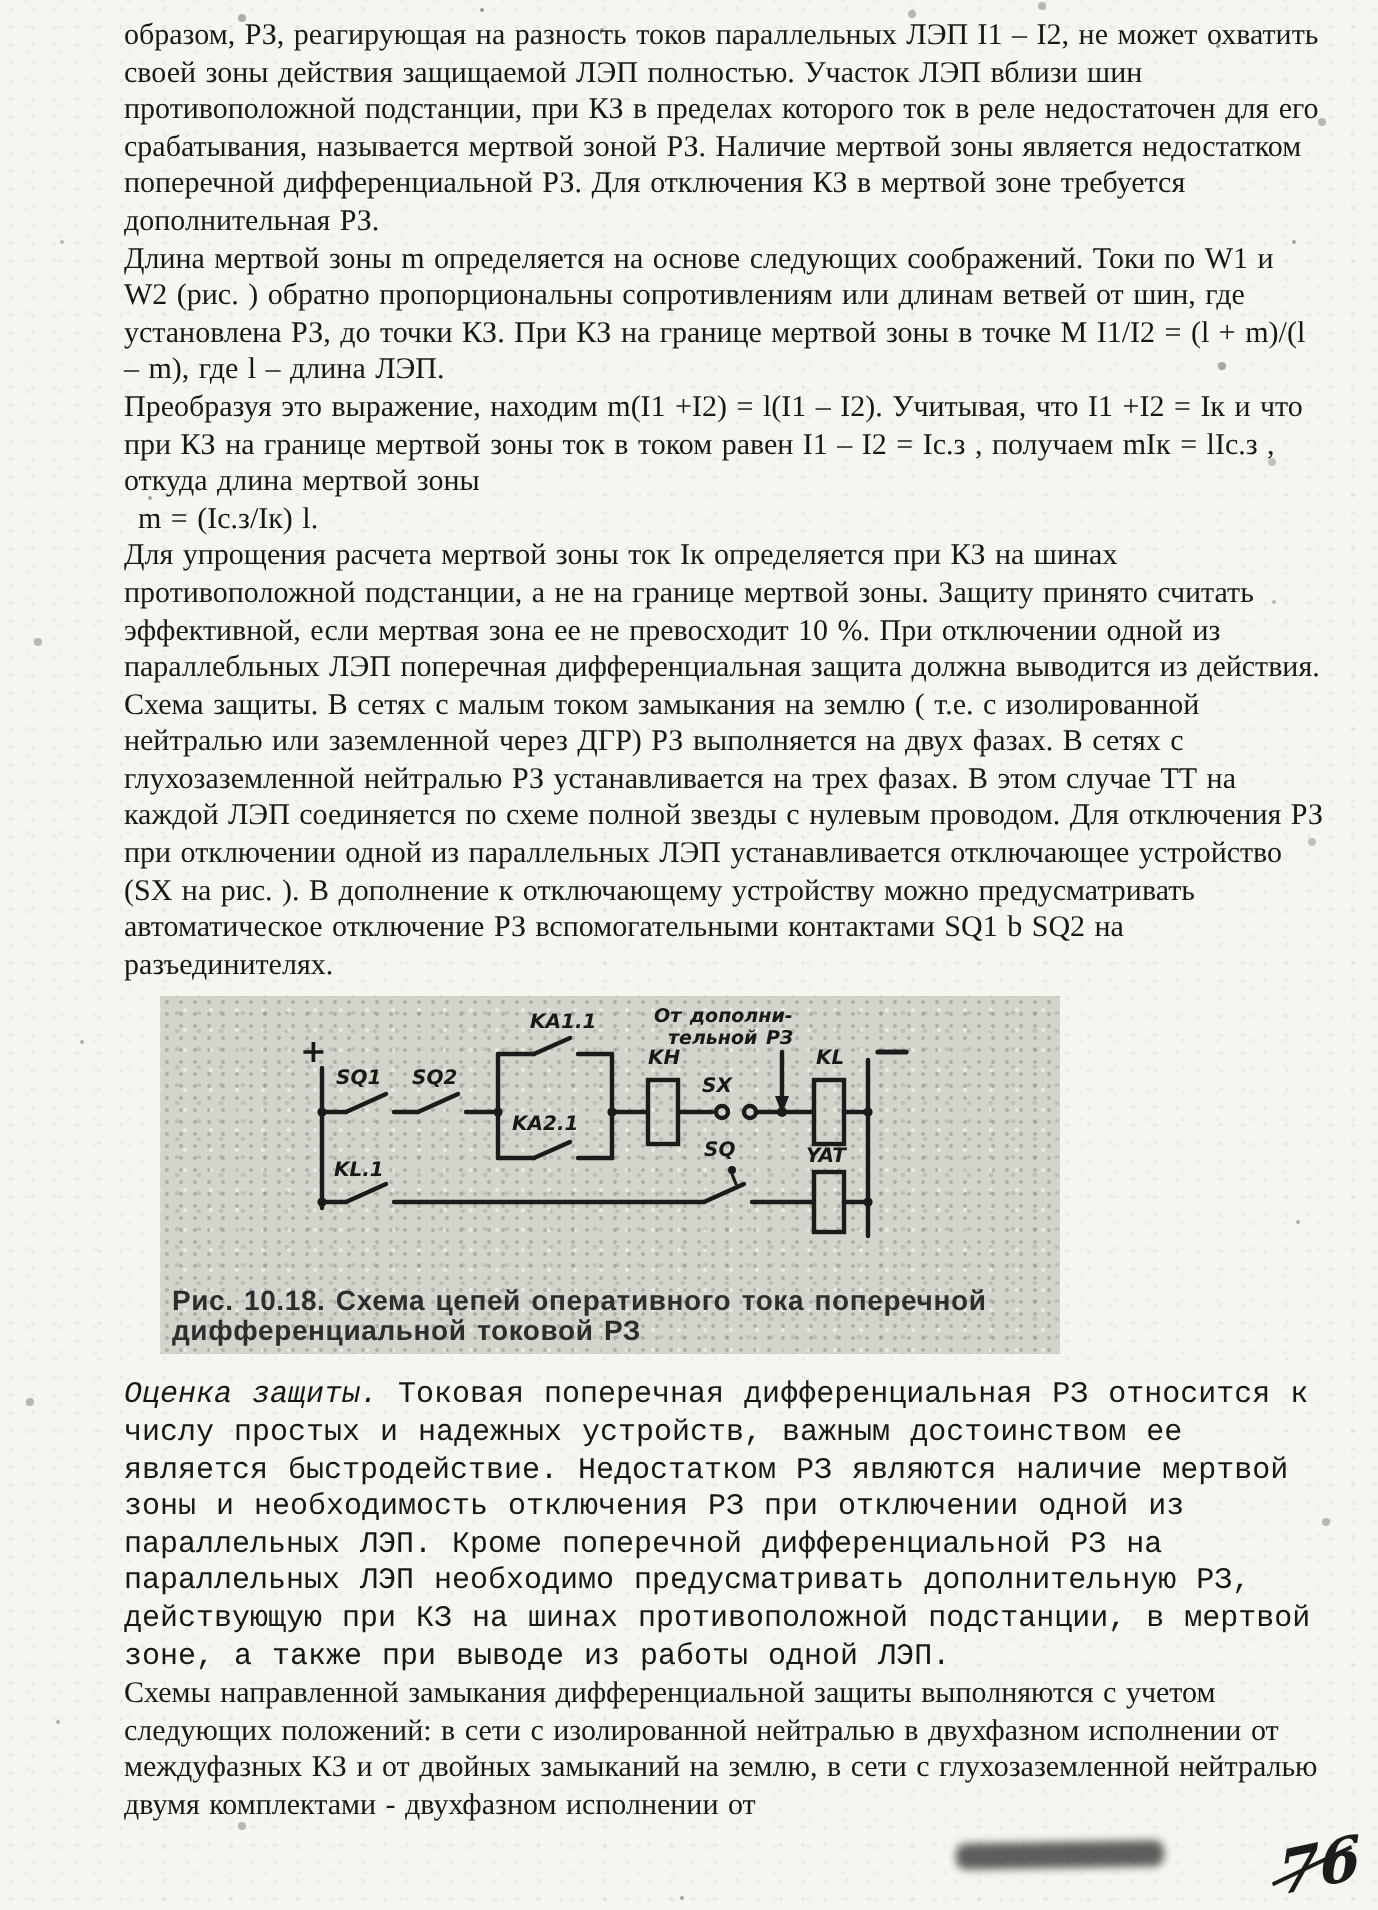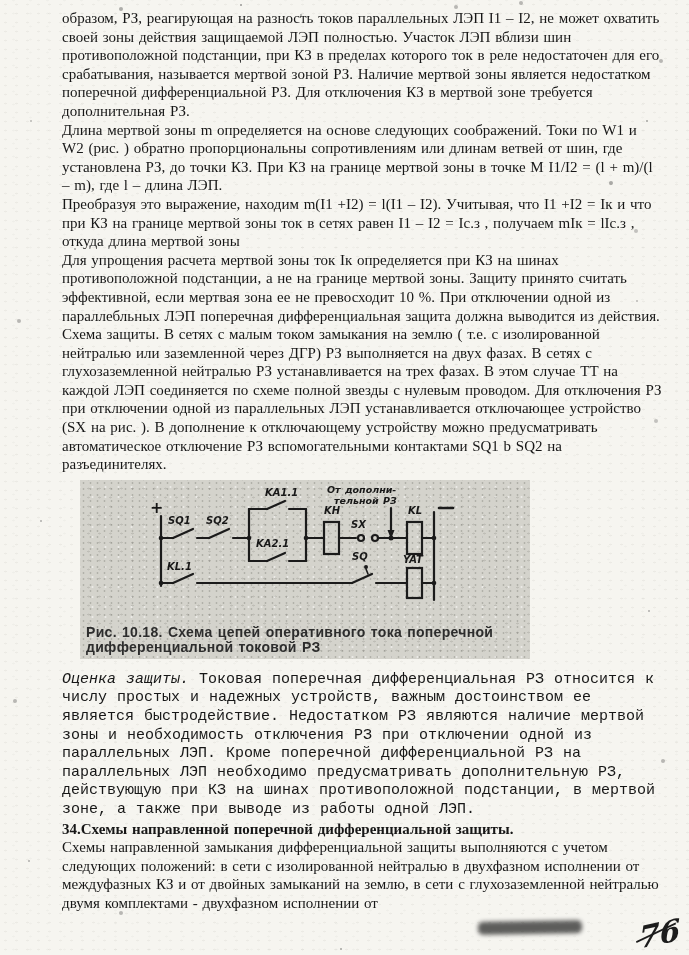--- a/index.html
+++ b/index.html
@@ -83,21 +83,22 @@
 </style>
 </head>
 <body>
 
 <div class="page">
   <div class="noise"></div>
 
   <div class="textcol">
     <p>образом, РЗ, реагирующая на разность токов параллельных ЛЭП I1 – I2, не может охватить своей зоны действия защищаемой ЛЭП полностью. Участок ЛЭП вблизи шин противоположной подстанции, при КЗ в пределах которого ток в реле недостаточен для его срабатывания, называется мертвой зоной РЗ. Наличие мертвой зоны является недостатком поперечной дифференциальной РЗ. Для отключения КЗ в мертвой зоне требуется дополнительная РЗ.</p>
     <p>Длина мертвой зоны m определяется на основе следующих соображений. Токи по W1 и W2 (рис.  ) обратно пропорциональны сопротивлениям или длинам ветвей от шин, где установлена РЗ, до точки КЗ. При КЗ на границе мертвой зоны в точке М I1/I2 = (l + m)/(l – m), где  l – длина ЛЭП.</p>
-    <p>Преобразуя это выражение, находим m(I1 +I2) =  l(I1 – I2). Учитывая, что I1 +I2 = Iк и что при КЗ на границе мертвой зоны ток в сетях равен I1 – I2 = Iс.з , получаем mIк = lIс.з , откуда длина мертвой зоны</p>
+    <p>Преобразуя это выражение, находим m(I1 +I2) =  l(I1 – I2). Учитывая, что I1 +I2 = Iк и что при КЗ на границе мертвой зоны ток в током равен I1 – I2 = Iс.з , получаем mIк = lIс.з , откуда длина мертвой зоны</p>
+    <p class="formula">m = (Iс.з/Iк)  l.</p>
     <p>Для упрощения расчета мертвой зоны ток Iк определяется при КЗ на шинах противоположной подстанции, а не на границе мертвой зоны. Защиту принято считать эффективной, если мертвая зона ее не превосходит 10 %. При отключении одной из параллебльных ЛЭП поперечная дифференциальная защита должна выводится из действия.</p>
     <p><span class="lead-bold">Схема защиты.</span><span> В сетях с малым током замыкания на землю ( т.е. с изолированной нейтралью или заземленной через ДГР) РЗ выполняется на двух фазах. В сетях с глухозаземленной нейтралью РЗ устанавливается на трех фазах. В этом случае ТТ на каждой ЛЭП соединяется по схеме полной звезды с нулевым проводом. Для отключения РЗ при отключении одной из параллельных ЛЭП устанавливается отключающее устройство (SX на рис.  ). В дополнение к отключающему устройству  можно предусматривать автоматическое отключение РЗ вспомогательными контактами SQ1 b SQ2  на разъединителях.</span></p>
 
     <div class="figwrap">
       <svg class="figsvg" width="434" height="138" viewBox="0 0 434 138" stroke="#1b1b1b" stroke-width="2.2" stroke-linecap="round" fill="none">
 
         <g>
           <text class="sign" x="66" y="30" stroke="none" fill="#181818">+</text>
           <line x1="77" y1="33" x2="77" y2="103"></line>
           <circle cx="77" cy="55" r="2.3" fill="#1b1b1b" stroke="none"></circle>
@@ -183,19 +184,18 @@
         <g>
           <rect x="323" y="85" width="15" height="30"></rect>
           <text x="319" y="80" stroke="none">YAT</text>
           <line x1="338" y1="100" x2="350" y2="100"></line>
         </g>
       </svg>
       <div class="caption">Рис. 10.18. Схема цепей оперативного тока поперечной дифференциальной токовой РЗ</div>
     </div>
 
     <p class="spaced"><span class="lead-italic">Оценка защиты.</span><span> Токовая поперечная дифференциальная РЗ относится к числу простых и надежных устройств, важным достоинством ее является быстродействие. Недостатком РЗ являются наличие мертвой зоны и необходимость отключения РЗ при отключении одной из параллельных ЛЭП. Кроме поперечной дифференциальной РЗ на параллельных ЛЭП необходимо предусматривать дополнительную РЗ, действующую при КЗ на шинах противоположной подстанции, в мертвой зоне, а также при выводе из работы одной ЛЭП.</span></p>
-    <p class="heading">34.Схемы направленной поперечной дифференциальной защиты.</p>
     <p>Схемы направленной замыкания дифференциальной защиты выполняются  с учетом  следующих положений: в сети с изолированной нейтралью в двухфазном исполнении от междуфазных КЗ  и от двойных замыканий на землю, в сети с глухозаземленной нейтралью двумя комплектами  - двухфазном исполнении от</p>
   </div>
 
   <div class="smudge"></div>
   <div class="pagenum">76</div>
 </div>
 
 </body></html>

